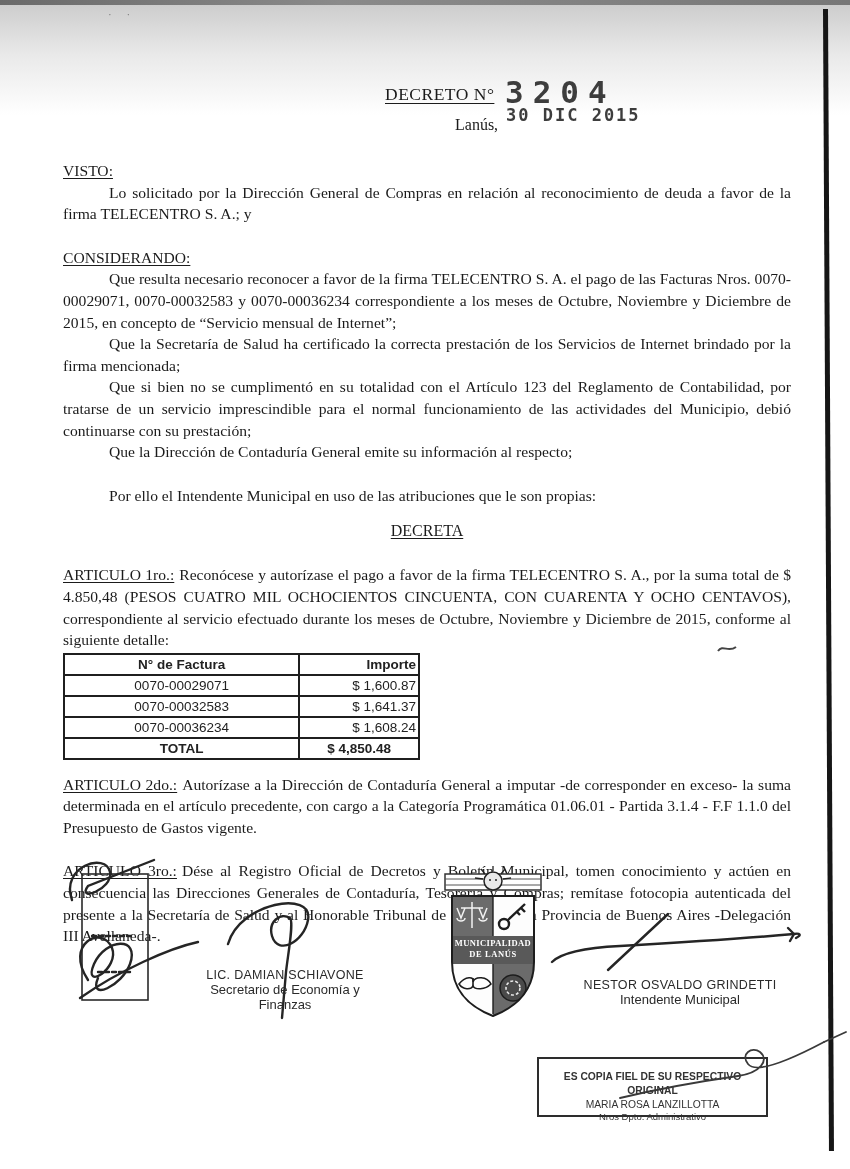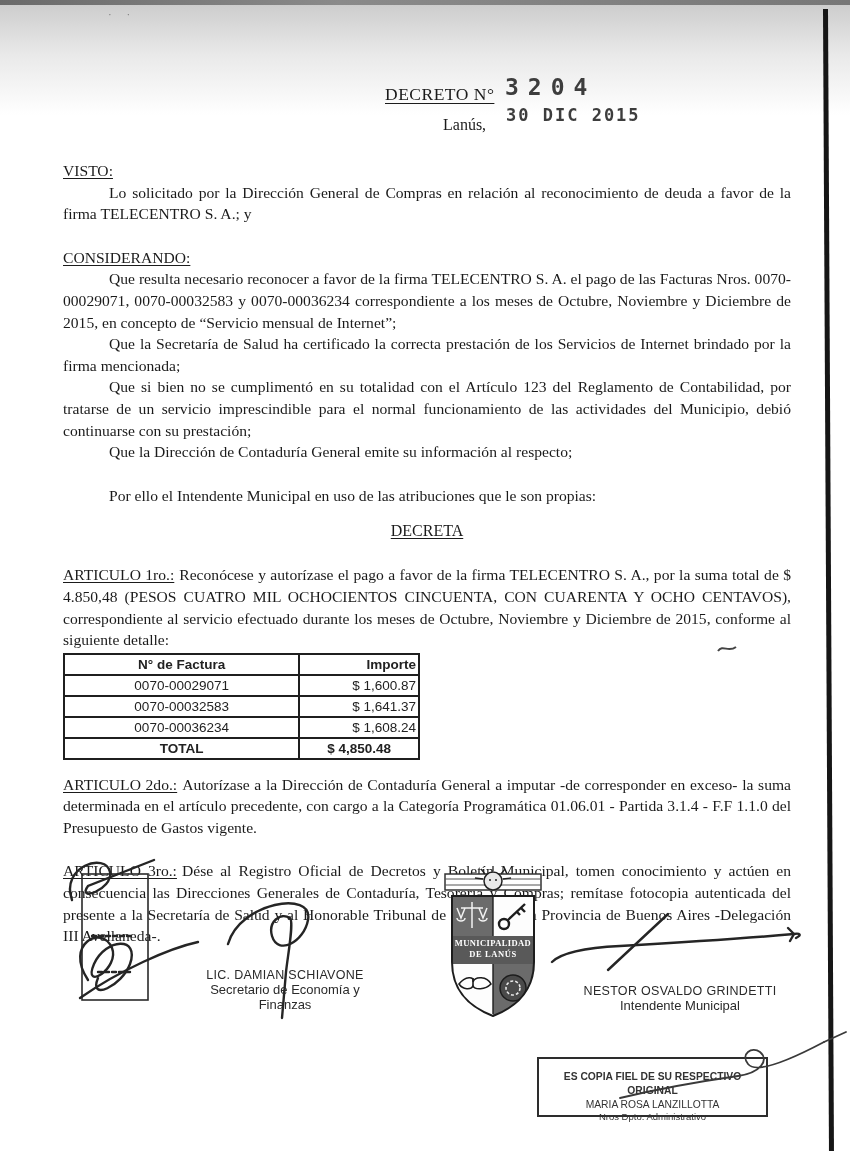--- a/index.html
+++ b/index.html
@@ -14,22 +14,22 @@
     background:linear-gradient(#cdcdcd,#e9e9e9 45%,#ffffff);}
   .scan-right-bar{position:absolute;top:9px;left:823px;width:5px;height:1142px;
     background:#161616;transform:rotate(-0.30deg);transform-origin:top center;}
   .scan-speck{position:absolute;top:8px;left:108px;color:#777;font-size:11px;letter-spacing:6px;}
 
   
   .header{position:relative;height:160px;}
   .decree-label{position:absolute;left:385px;top:84px;font-size:17.5px;
     text-decoration:underline;text-underline-offset:3px;letter-spacing:0.5px;}
   .stamp{font-family:"DejaVu Sans Mono", monospace;font-weight:bold;color:#3d3d3d;}
-  .decree-number{position:absolute;left:505px;top:74px;font-size:23px;letter-spacing:9px;}
-  .place-label{position:absolute;left:443px;top:116px;font-size:16px;}
+  .decree-number{position:absolute;left:505px;top:74px;font-size:31px;letter-spacing:9px;}
+  .place-label{position:absolute;left:455px;top:116px;font-size:16px;}
   .date-stamp{position:absolute;left:506px;top:105px;font-size:17px;letter-spacing:2px;}
 
   
   .content{padding:0 59px 0 63px;}
   .para{margin:0;font-size:15.6px;line-height:21.6px;text-align:justify;}
   .indent{text-indent:46px;}
   .sec-heading{margin:0;font-size:15.6px;line-height:21.6px;}
   .u{text-decoration:underline;text-underline-offset:2px;}
   .gap-lg{height:22px;} .gap-md{height:14px;}
   .decreta{margin:0;text-align:center;font-size:16px;line-height:22px;}
@@ -224,21 +224,21 @@
 
       <text x="56" y="80" text-anchor="middle" fill="#fff" font-size="8.5" font-weight="bold" font-family="Liberation Serif, serif" letter-spacing="0.4">MUNICIPALIDAD</text>
       <text x="56" y="91" text-anchor="middle" fill="#fff" font-size="8.5" font-weight="bold" font-family="Liberation Serif, serif" letter-spacing="0.6">DE LANÚS</text>
     </svg>
 
     <svg class="sig-svg" style="left:550px;top:42px;" width="260" height="70" viewBox="0 0 260 70">
       <path d="M2,52 C10,44 30,38 70,36 C140,32 200,28 244,24 C250,23 252,25 246,28"></path>
       <path d="M244,24 L238,18 M244,24 L240,31" stroke-width="1.8"></path>
       <path d="M58,60 L118,4"></path>
     </svg>
-    <div class="sig-name-block" style="left:570px;top:116px;width:220px;">
+    <div class="sig-name-block" style="left:570px;top:110px;width:220px;">
       <div class="sig-name">NESTOR OSVALDO GRINDETTI</div>
       <div class="sig-title">Intendente Municipal</div>
     </div>
   </div>
 
   <div class="copy-stamp">
     <div class="cs-l1">ES COPIA FIEL DE SU RESPECTIVO ORIGINAL</div>
     <div class="cs-l2">MARIA ROSA LANZILLOTTA</div>
     <div class="cs-l3">Nros Dpto. Administrativo</div>
   </div>

